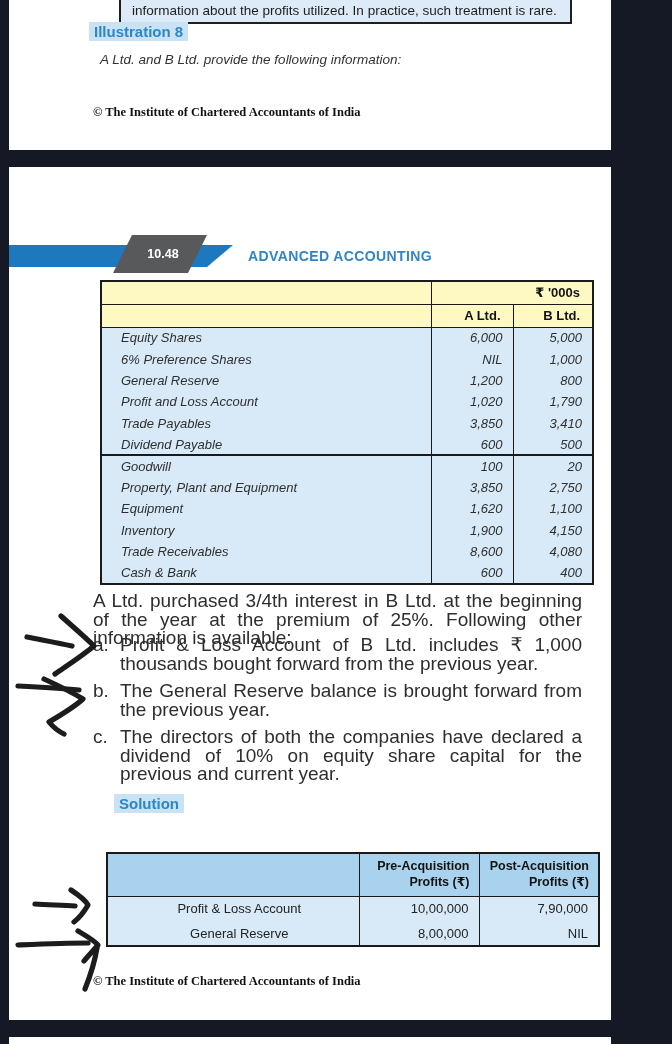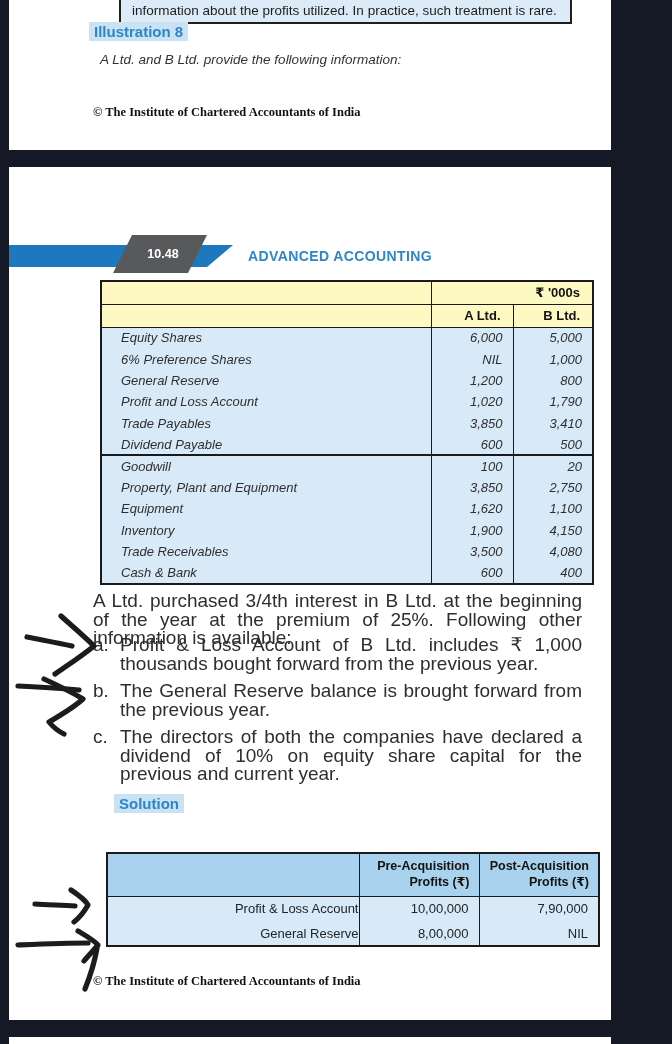--- a/index.html
+++ b/index.html
@@ -75,21 +75,21 @@
   .tbl1 tr.group-start td { border-top:2px solid #1a1a1a; }
 
   .tbl2 .hdr { background:#a9d2ee; }
   .tbl2 .hdr th {
     font-weight:bold; text-align:right; padding:4px 9px 5px 0;
     font-size:12.5px; line-height:16px; color:#13130f;
     border-bottom:1.5px solid #1a1a1a; height:43px; vertical-align:middle;
   }
   .tbl2 .hdr th span { display:block; }
   .tbl2 tbody td { background:#d8eaf8; height:25px; font-size:13px; color:#232323; }
-  .tbl2 td.lbl { text-align:right; padding-left:12px; }
+  .tbl2 td.lbl { text-align:center; padding-left:12px; }
   .tbl2 td.num { text-align:right; padding-right:10px; }
   .tbl2 .vline { border-left:1.5px solid #1a1a1a; }
 
   
   .body-it { font-size:19px; line-height:18.5px; color:#2e2e2e; }
   .para1 { position:absolute; left:84px; top:425px; width:489px; text-align:justify; }
   .cond-list { position:absolute; left:84px; top:469px; width:489px; list-style:none; }
   .cond-list li { display:flex; margin-bottom:9px; }
   .cond-list .mk { width:27px; flex:0 0 27px; }
   .cond-list .tx { flex:1; text-align:justify; }
@@ -190,21 +190,21 @@
           <td class="num vline">1,620</td>
           <td class="num vline">1,100</td>
         </tr>
         <tr>
           <td class="lbl">Inventory</td>
           <td class="num vline">1,900</td>
           <td class="num vline">4,150</td>
         </tr>
         <tr>
           <td class="lbl">Trade Receivables</td>
-          <td class="num vline">3,500</td>
+          <td class="num vline">8,600</td>
           <td class="num vline">4,080</td>
         </tr>
         <tr>
           <td class="lbl">Cash &amp; Bank</td>
           <td class="num vline">600</td>
           <td class="num vline">400</td>
         </tr>
       </tbody>
     </table>
 

